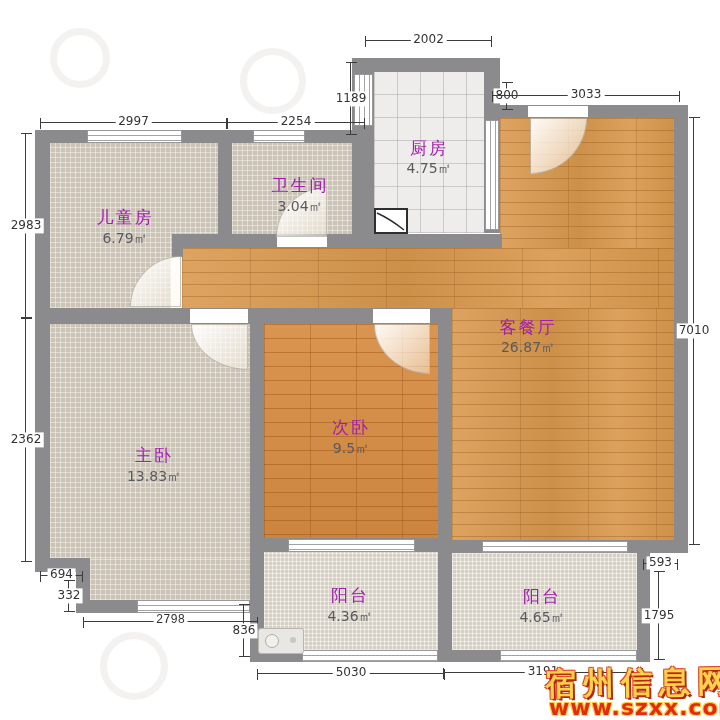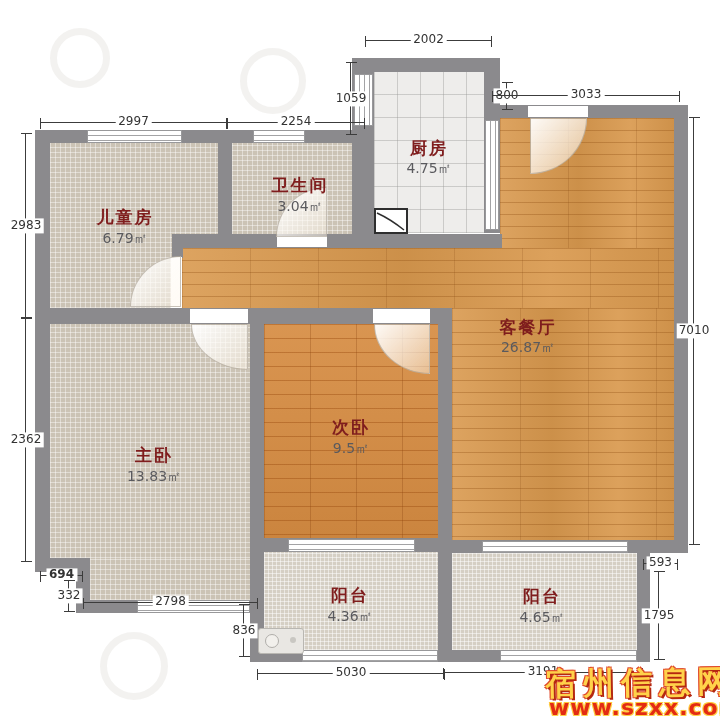--- a/index.html
+++ b/index.html
@@ -32,21 +32,21 @@
   .win-v{background:repeating-linear-gradient(90deg,#fff 0 4px,#a3a3a5 4px 5px);}
   .dim{position:absolute;color:#333;}
   .dim-h{border-top:1px solid var(--dim-line,#3c3c3c);}
   .dim-h::before,.dim-h::after{content:"";position:absolute;top:-5px;width:1px;height:11px;background:var(--dim-line,#3c3c3c);}
   .dim-h::before{left:0}.dim-h::after{right:0}
   .dim-h>span{position:absolute;left:50%;top:-1px;transform:translate(-50%,-50%);background:#fff;padding:0 3px;font-size:12px;line-height:1.1;white-space:nowrap;}
   .dim-v{border-left:1px solid var(--dim-line,#3c3c3c);}
   .dim-v::before,.dim-v::after{content:"";position:absolute;left:-5px;height:1px;width:11px;background:var(--dim-line,#3c3c3c);}
   .dim-v::before{top:0}.dim-v::after{bottom:0}
   .dim-v>span{position:absolute;top:50%;left:0;transform:translate(-50%,-50%);background:#fff;padding:1px 2px;font-size:12px;line-height:1.1;white-space:nowrap;}
-  .rname{position:absolute;transform:translate(-50%,-50%);font-size:17px;color:#7f1d1d;letter-spacing:2px;white-space:nowrap;font-weight:700;}
+  .rname{position:absolute;transform:translate(-50%,-50%);font-size:17px;color:#a21caf;letter-spacing:2px;white-space:nowrap;font-weight:400;}
   .rarea{position:absolute;transform:translate(-50%,-50%);font-size:14px;color:#5a5a5e;white-space:nowrap;}
   .ghost{position:absolute;border:7px solid rgba(180,174,162,.16);border-radius:50%;}
   .appliance{position:absolute;background:#e9e7e3;border:1px solid #b9b7b2;border-radius:3px;}
   .appliance .drum{position:absolute;left:6px;top:5px;width:12px;height:12px;border:1px solid #b0aeaa;border-radius:50%;background:#f2f0ec;}
   .appliance .knob{position:absolute;right:7px;top:8px;width:6px;height:6px;border-radius:50%;background:#c9c7c2;}
   .kwin{position:absolute;background:#fff;border:2px solid #2e2e2e;box-sizing:border-box;}
   .wm-name{position:absolute;left:545px;top:662px;font-size:31px;font-weight:bold;
     color:var(--watermark-yellow,#ffd24a);letter-spacing:7px;white-space:nowrap;transform:rotate(-1deg);
     text-shadow:2px 2px 0 #b52810,-1px -1px 0 #e0492a,1px -1px 0 #e0492a,-1px 1px 0 #e0492a;}
   .wm-url{position:absolute;left:549px;top:695px;font-size:22px;font-weight:bold;
@@ -149,44 +149,44 @@
   <div class="dim dim-h" style="left:40px;top:122px;width:187px;text-decoration:underline;">
       <span>2997</span>
     </div>
   <div class="dim dim-h" style="left:227px;top:122px;width:138px;text-align:right;">
       <span>2254</span>
     </div>
   <div class="dim dim-h" style="left:365px;top:40px;width:127px;">
       <span>2002</span>
     </div>
   <div class="dim dim-v" style="left:350px;top:62px;height:73px;">
-      <span>1059</span>
+      <span>1189</span>
     </div>
   <div class="dim dim-v" style="left:506px;top:82px;height:28px;">
       <span>800</span>
     </div>
   <div class="dim dim-h" style="left:492px;top:95px;width:188px;">
       <span>3033</span>
     </div>
   <div class="dim dim-v" style="left:25px;top:133px;height:185px;">
       <span>2983</span>
     </div>
   <div class="dim dim-v" style="left:25px;top:318px;height:244px;">
       <span>2362</span>
     </div>
   <div class="dim dim-v" style="left:693px;top:117px;height:428px;">
       <span>7010</span>
     </div>
-  <div class="dim dim-h" style="left:40px;top:575px;width:43px;font-weight:bold;">
+  <div class="dim dim-h" style="left:40px;top:575px;width:43px;">
       <span>694</span>
     </div>
   <div class="dim dim-v" style="left:68px;top:580px;height:32px;">
       <span>332</span>
     </div>
-  <div class="dim dim-h" style="left:83px;top:602px;width:175px;">
+  <div class="dim dim-h" style="left:83px;top:621px;width:175px;font-family:Liberation Mono, monospace;">
       <span>2798</span>
     </div>
   <div class="dim dim-v" style="left:243px;top:604px;height:53px;text-align:right;">
       <span>836</span>
     </div>
   <div class="dim dim-h" style="left:257px;top:673px;width:188px;">
       <span>5030</span>
     </div>
   <div class="dim dim-h" style="left:443px;top:672px;width:200px;">
       <span>3191</span>

